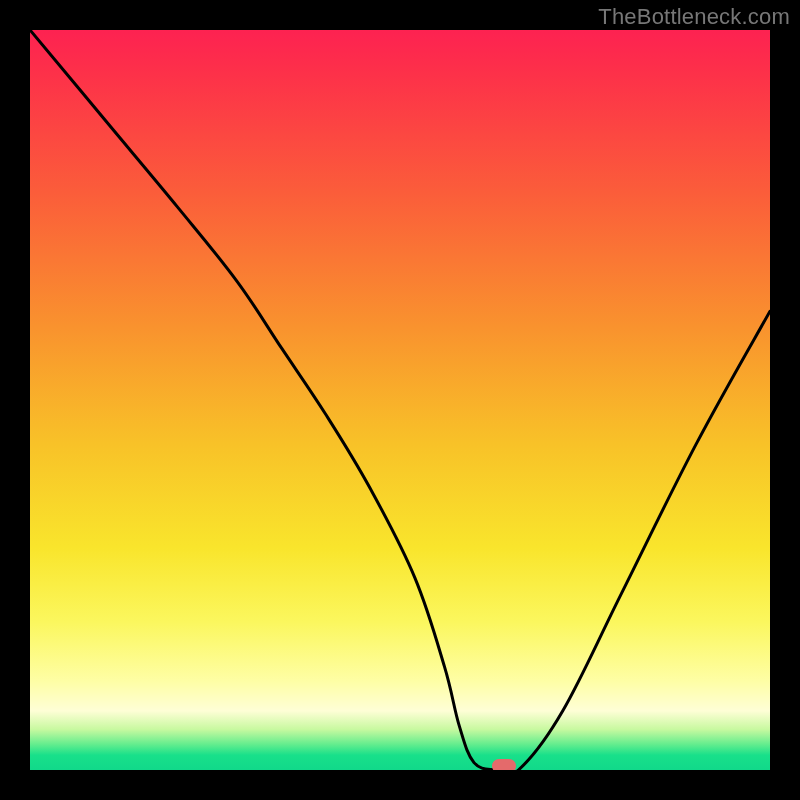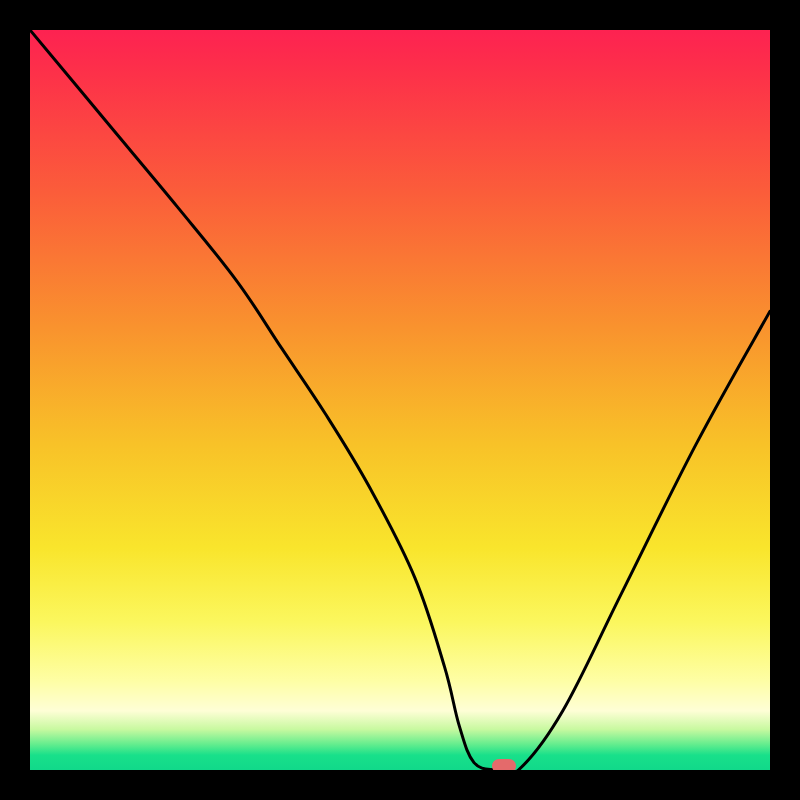--- a/index.html
+++ b/index.html
@@ -71,20 +71,21 @@
     background: #e46a6b;
     z-index: 6;
     transform: translate(-50%, -50%);
   }
 </style>
 </head>
 <body>
 
 <div class="frame">
 
+  <div class="watermark">TheBottleneck.com</div>
 
   <div class="plot-area">
     <div class="gradient-bg"></div>
 
     <svg class="curve" viewBox="0 0 740 740" preserveAspectRatio="none">
       <path id="curve-path" fill="none" stroke="#000000" stroke-width="3" stroke-linecap="round" stroke-linejoin="round" d="M 0.0 0.0 C 13.3 16.0, 47.4 56.8, 74.0 88.8 C 100.6 120.8, 124.0 148.3, 148.0 177.6 C 172.0 206.9, 188.6 226.3, 207.2 251.6 C 225.8 276.9, 235.6 294.2, 251.6 318.2 C 267.6 342.2, 280.0 359.5, 296.0 384.8 C 312.0 410.1, 324.4 429.5, 340.4 458.8 C 356.4 488.1, 371.5 515.6, 384.8 547.6 C 398.1 579.6, 406.4 609.8, 414.4 636.4 C 422.4 663.0, 423.9 678.3, 429.2 695.6 C 434.5 712.9, 437.3 724.6, 444.0 732.6 C 450.7 740.6, 458.2 738.7, 466.2 740.0 C 474.2 741.3, 476.4 750.7, 488.4 740.0 C 500.4 729.3, 514.2 712.8, 532.8 680.8 C 551.4 648.8, 568.0 610.4, 592.0 562.4 C 616.0 514.4, 639.4 465.0, 666.0 414.4 C 692.6 363.8, 726.7 305.2, 740.0 281.2"></path>
     </svg>
 
     <div class="marker" id="marker" style="left: 473.6px; top: 736px; background: rgb(228, 106, 107);"></div>
   </div>

